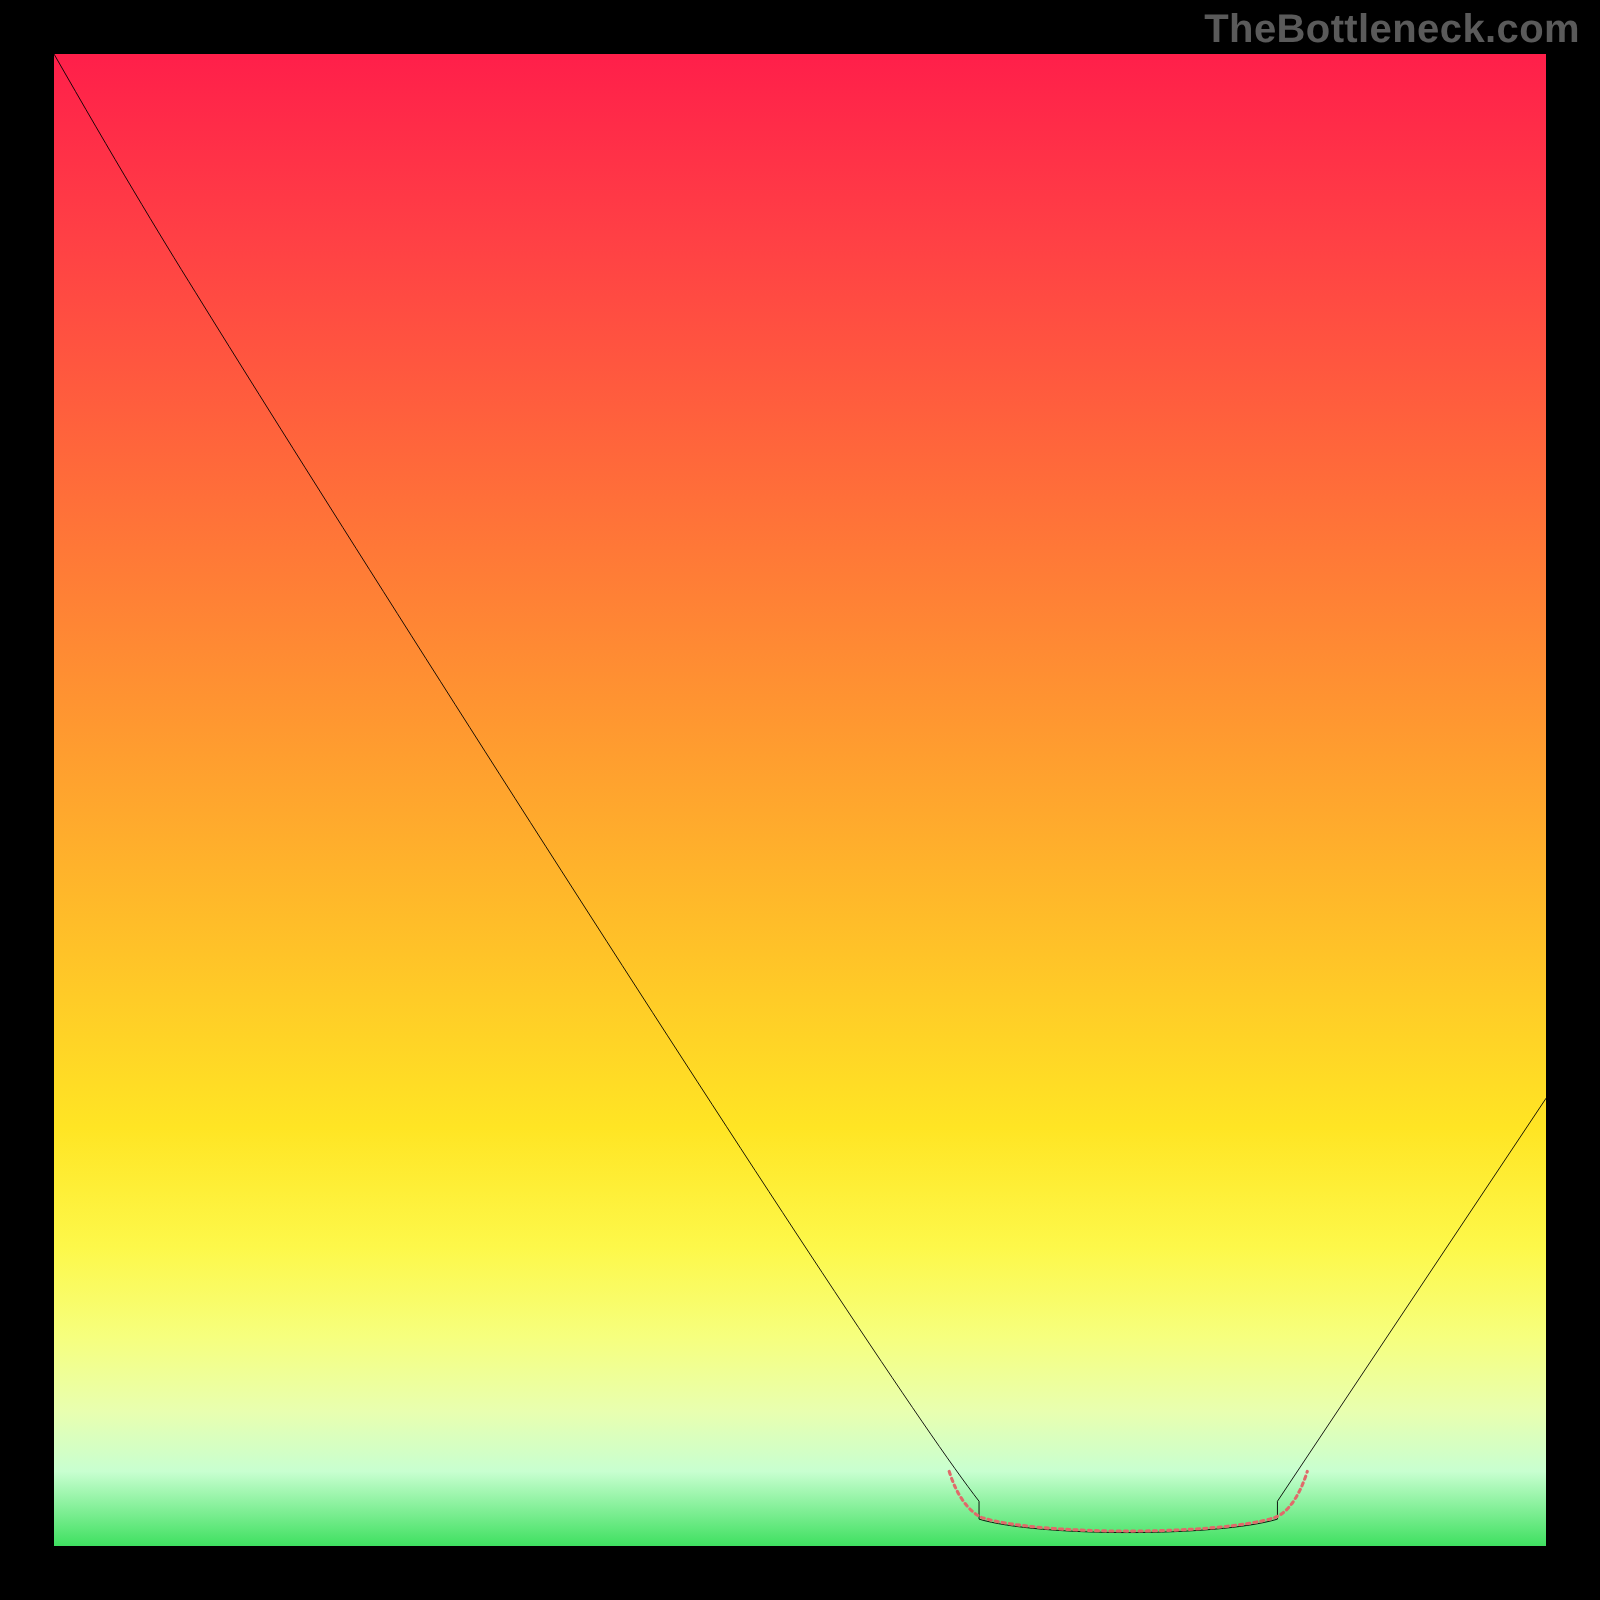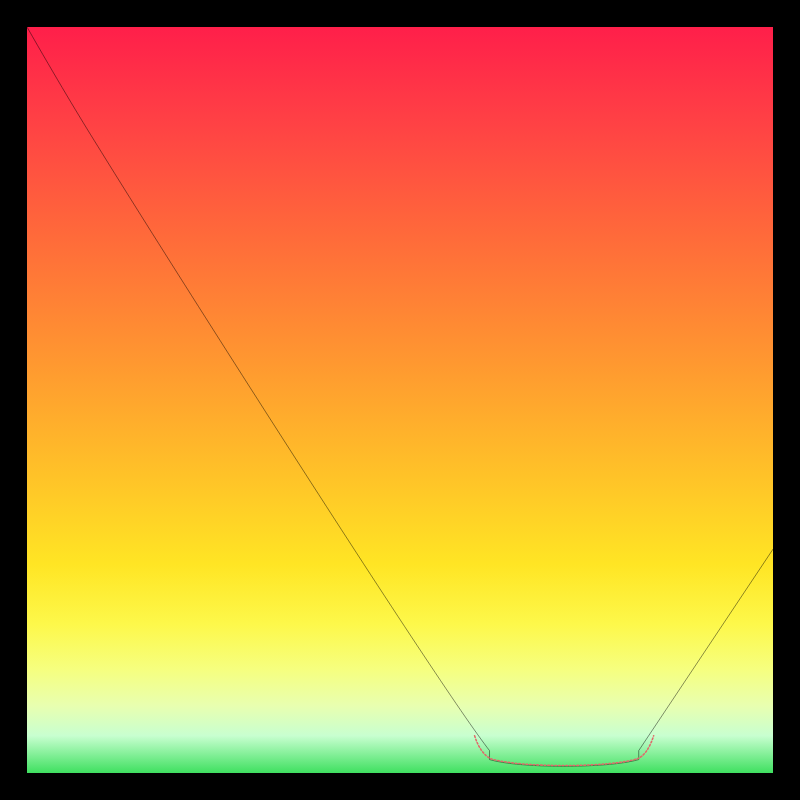--- a/index.html
+++ b/index.html
@@ -54,20 +54,21 @@
     width: 746px;
     height: 746px;
     z-index: 10;
     overflow: visible;
   }
 </style>
 </head>
 <body>
 <div class="frame">
 
+  <div class="watermark">TheBottleneck.com</div>
 
   <div class="plot-area"></div>
 
   <svg class="curves" viewBox="0 0 100 100" preserveAspectRatio="none">
     <path d="M 0 0
              C 4 7, 7 12, 9.5 16
              C 20 33, 55 88, 62 97
              L 62 98.2
              C 66 99.4, 78 99.4, 82 98.2
              L 82 97

